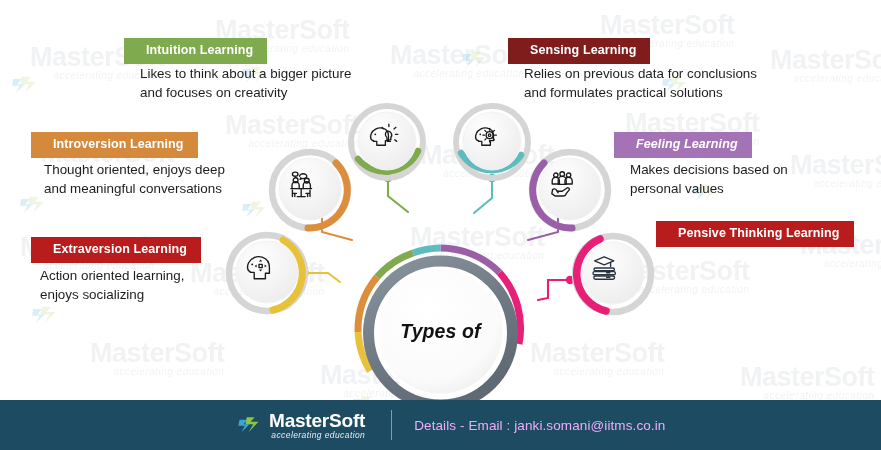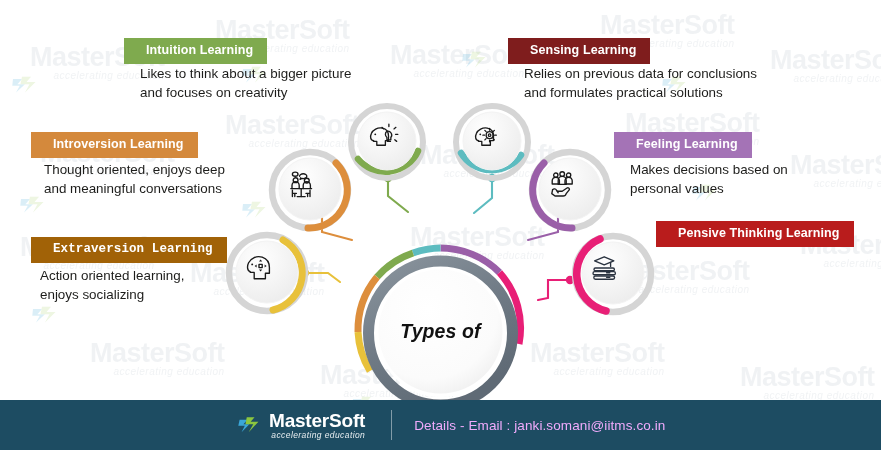--- a/index.html
+++ b/index.html
@@ -379,25 +379,25 @@
 and focuses on creativity</div>
 
   <div class="badge" style="left:508px; top:38px; background:#7f1d1d;">Sensing Learning</div>
   <div class="desc" style="left:524px; top:64px; width:290px;">Relies on previous data for conclusions
 and formulates practical solutions</div>
 
   <div class="badge" style="left:31px; top:132px; background:#d4893c;">Introversion Learning</div>
   <div class="desc" style="left:44px; top:160px; width:240px;">Thought oriented, enjoys deep
 and meaningful conversations</div>
 
-  <div class="badge" style="left:614px; top:132px; background:#a473b6;">Feeling Learning</div>
+  <div class="badge" style="left:614px; top:132px; background:#a473b6;font-style:italic;">Feeling Learning</div>
   <div class="desc" style="left:630px; top:160px; width:225px;">Makes decisions based on
 personal values</div>
 
-  <div class="badge" style="left:31px; top:237px; background:#a16207;font-family:Liberation Mono, monospace;">Extraversion Learning</div>
+  <div class="badge" style="left:31px; top:237px; background:#b91c1c;">Extraversion Learning</div>
   <div class="desc" style="left:40px; top:266px; width:215px;">Action oriented learning,
 enjoys socializing</div>
 
   <div class="badge" style="left:656px; top:221px; background:#b91c1c;">Pensive Thinking Learning</div>
 
   <div id="footer">
     <div id="footer-logo-wrap">
       <svg id="footer-logo-mark" viewBox="0 0 40 40">
         <path d="M4 12 L16 12 L10 19 L19 19 L7 31 L12 21 L2 21 Z" fill="#3aa6d8"></path>
         <path d="M15 8 L27 8 L21 15 L33 15 L18 31 L25 19 L13 19 Z" fill="#8cc63f"></path>

